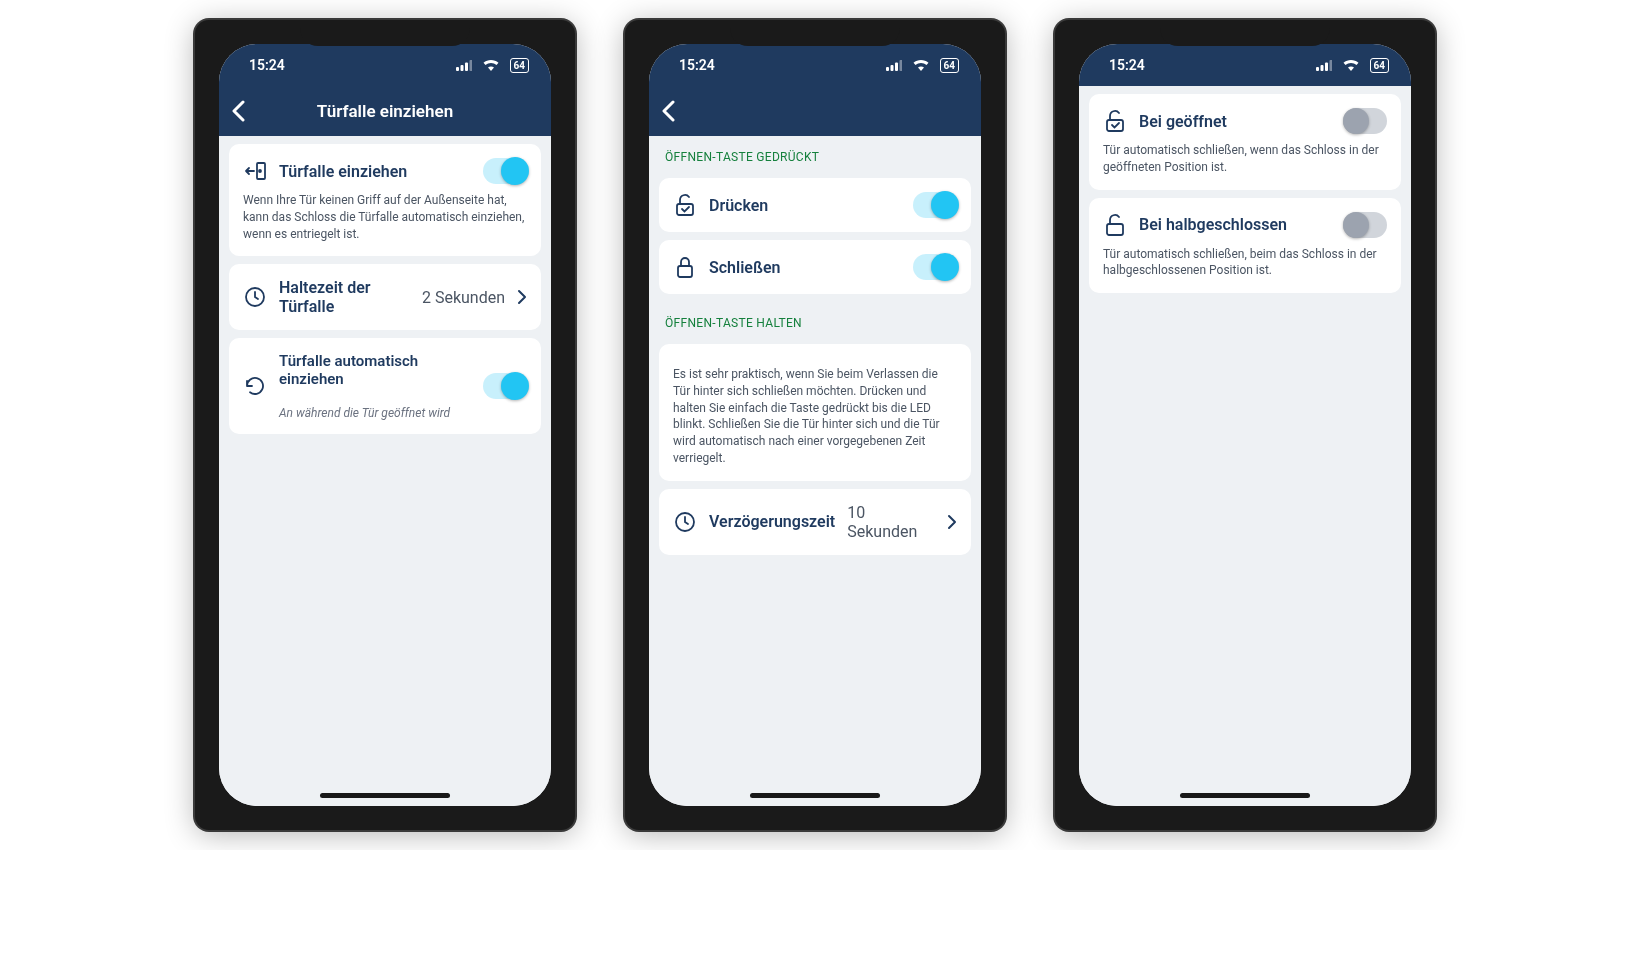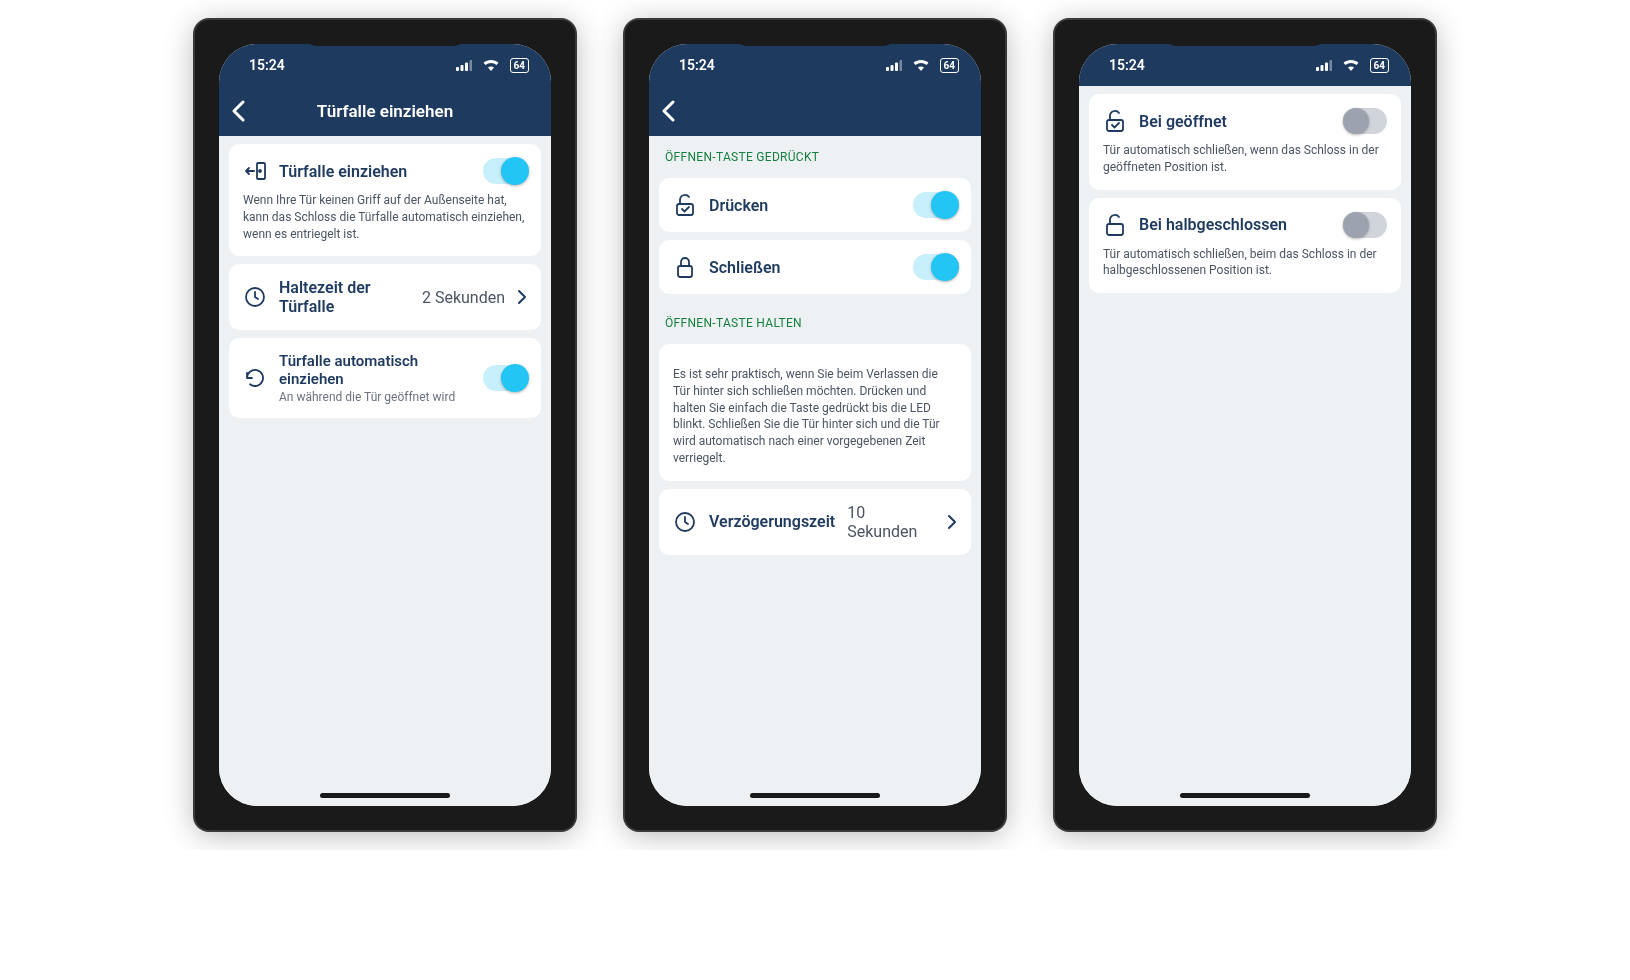--- a/index.html
+++ b/index.html
@@ -149,21 +149,22 @@
     }
     .description {
       font-size: 12px;
       color: #4b5563;
       line-height: 1.4;
       margin-top: 8px;
     }
     .subtitle {
       font-size: 12px;
       color: #6b7280;
-      margin-top: 2px;
+      margin-top: 18px;
+      font-style: italic;
     }
     .home-indicator {
       position: absolute;
       bottom: 8px;
       left: 50%;
       transform: translateX(-50%);
       width: 130px;
       height: 5px;
       background: #000;
       border-radius: 3px;

